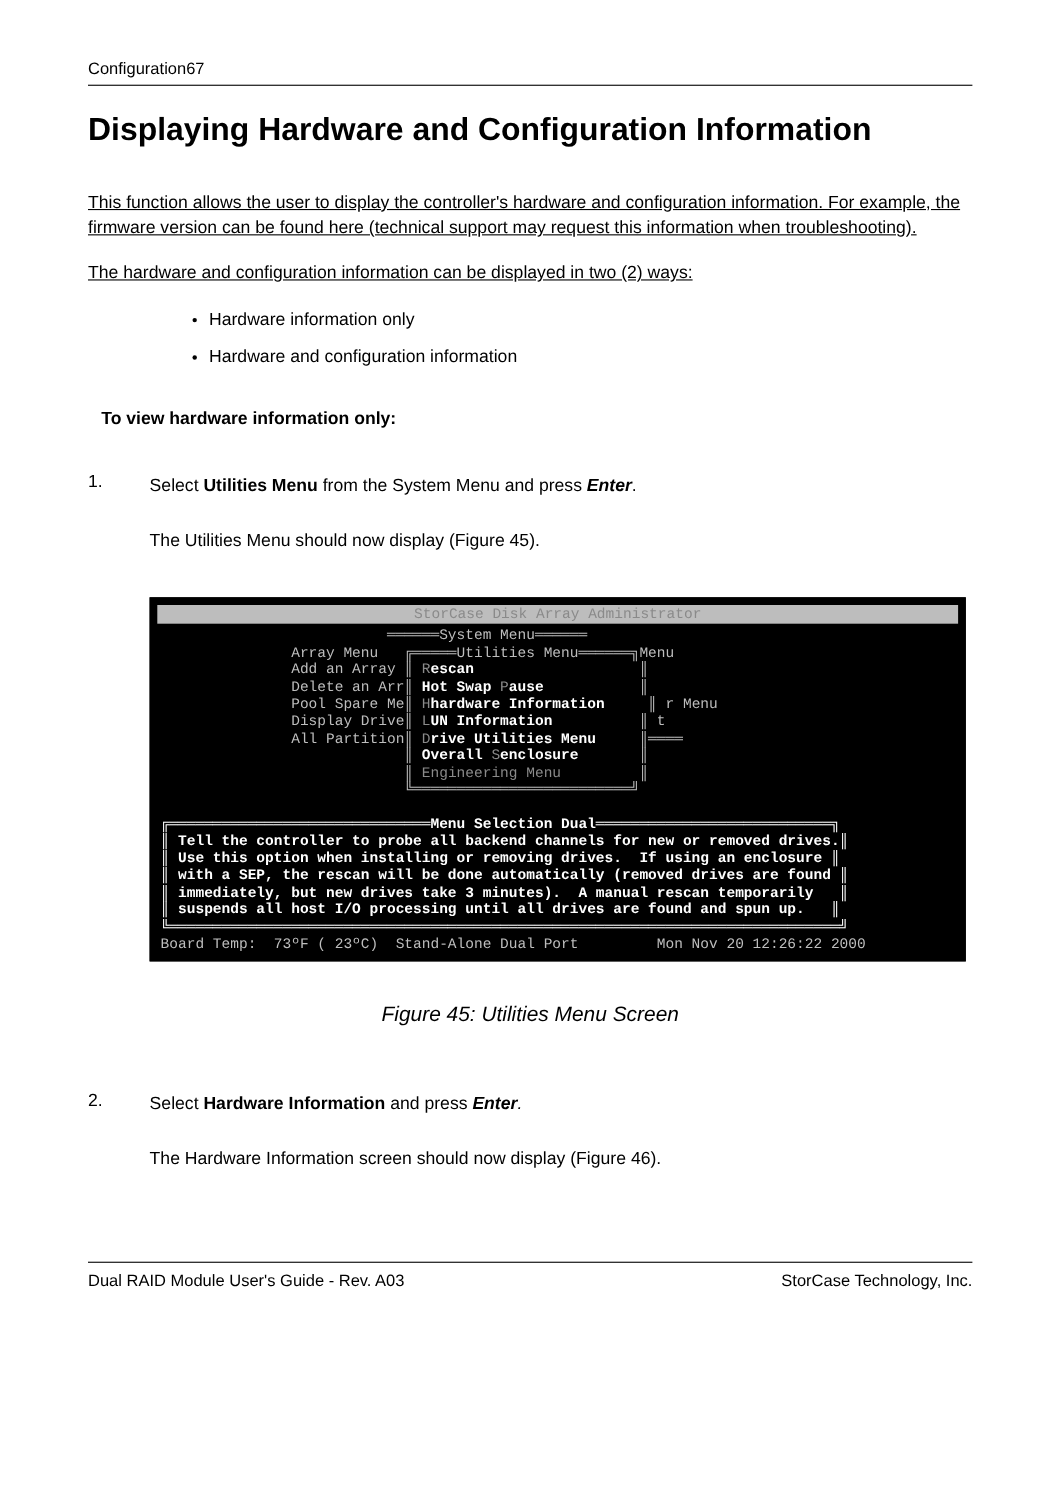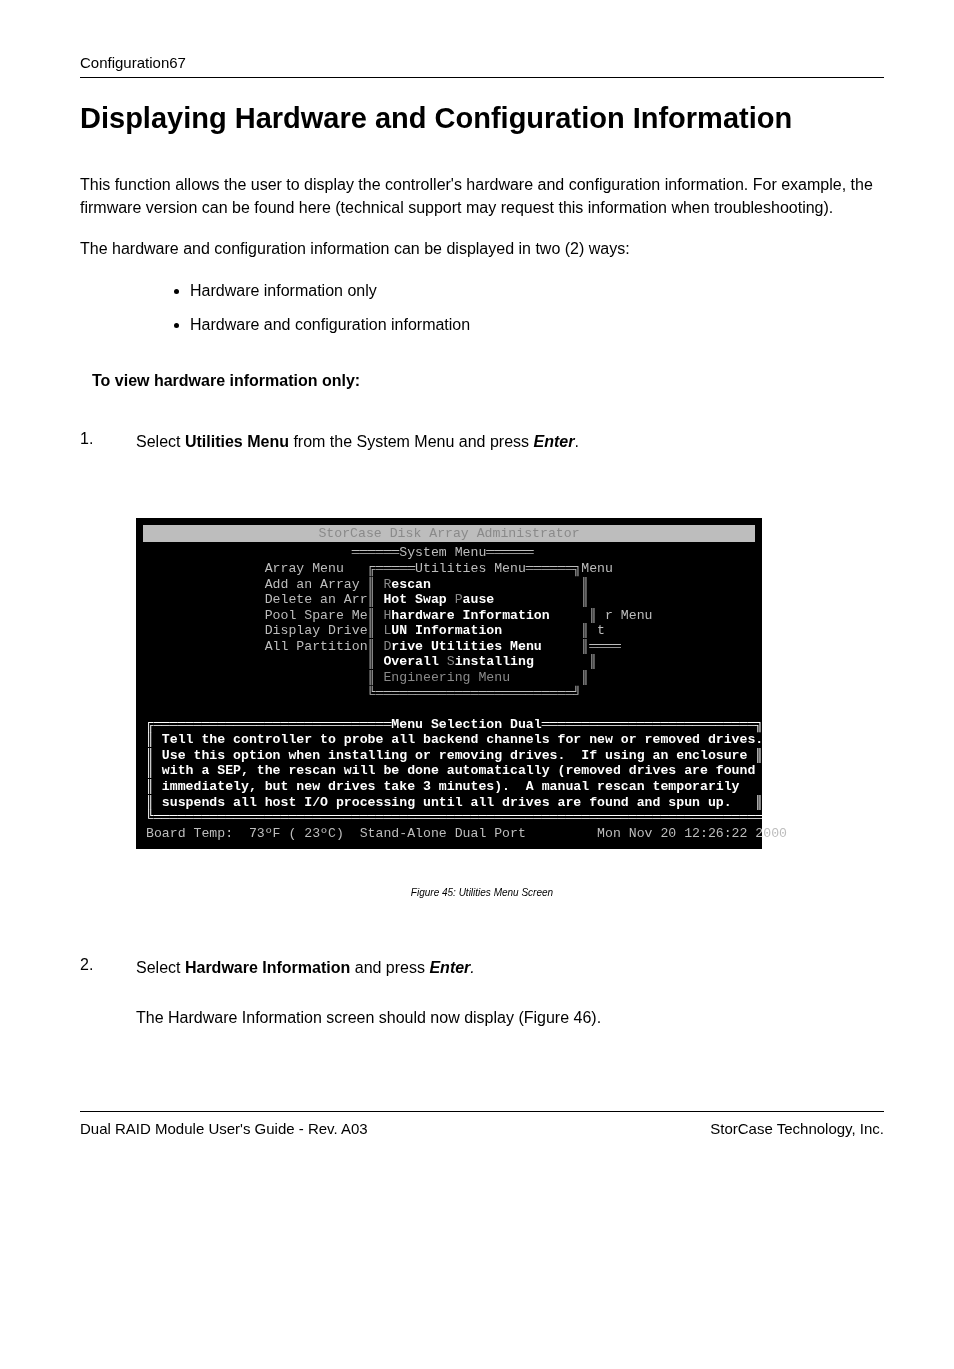--- a/index.html
+++ b/index.html
@@ -23,20 +23,21 @@
   }
   h2.section-title {
     font-size: 29px;
     font-weight: bold;
     margin-bottom: 38px;
   }
   p.body {
     font-size: 16px;
     line-height: 1.45;
     margin: 0 0 18px 0;
+    text-decoration: underline;
   }
   ul.bullets {
     margin: 4px 0 34px 0;
     padding-left: 110px;
     font-size: 16px;
     line-height: 1.55;
   }
   ul.bullets li {
     margin-bottom: 10px;
     list-style: disc;
@@ -64,21 +65,21 @@
     flex: 1;
     line-height: 1.55;
   }
   .bold { font-weight: bold; }
   .ital { font-style: italic; }
   .bolditalic { font-weight: bold; font-style: italic; }
 
   
   .term-wrap {
     margin: 38px 0 20px 56px;
-    width: 626px;
+    width: 742px;
   }
   .term {
     background: #000;
     color: #bdbdbd;
     font-family: "Courier New", monospace;
     font-size: 13.2px;
     line-height: 1.18;
     white-space: pre;
     padding: 4px 6px 4px 6px;
     border: 4px solid #000;
@@ -91,21 +92,21 @@
     text-align: center;
     padding: 1px 0;
     margin: -1px -3px 3px -3px;
   }
   .term .hi { color: #ffffff; font-weight: bold; }
   .term .dim { color: #8a8a8a; }
 
   .fig-caption {
     text-align: center;
     font-style: italic;
-    font-size: 10px;
+    font-size: 19px;
     margin: 38px 0 58px 0;
   }
 
   .footer-row {
     display: flex;
     justify-content: space-between;
     font-size: 15px;
     padding-top: 8px;
     border-top: 1px solid #000;
     margin-top: 80px;
@@ -131,33 +132,34 @@
     <li>Hardware and configuration information</li>
   </ul>
 
   <p class="subhead">To view hardware information only:</p>
 
   <ol class="steps">
     <li>
       <div class="num">1.</div>
       <div class="step-body">
         <span><span>Select </span><span class="bold">Utilities Menu</span><span> from the System Menu and press </span><span class="bolditalic">Enter</span><span>.</span></span><br><br>
+        <span>The Utilities Menu should now display (Figure 45).</span>
       </div>
     </li>
   </ol>
 
   <div class="term-wrap">
     <div class="term"><span class="titlebar"><span class="dim">StorCase Disk Array Administrator</span></span><span>                          ══════System Menu══════                          </span>
 <span>               Array Menu   ╔═════Utilities Menu══════╗Menu                </span>
 <span><span>               Add an Array ║ </span><span class="dim">R</span><span class="hi">escan</span><span>                   ║                    </span></span>
 <span><span>               Delete an Arr║ </span><span class="hi">Hot Swap </span><span class="dim">P</span><span class="hi">ause</span><span>           ║                    </span></span>
 <span><span>               Pool Spare Me║ </span><span class="dim">H</span><span class="hi">hardware Information</span><span>     ║ r Menu             </span></span>
 <span><span>               Display Drive║ </span><span class="dim">L</span><span class="hi">UN Information</span><span>          ║ t                  </span></span>
 <span><span>               All Partition║ </span><span class="dim">D</span><span class="hi">rive Utilities Menu</span><span>     ║════                </span></span>
-<span><span>                            ║ </span><span class="hi">Overall </span><span class="dim">S</span><span class="hi">installing</span><span>       ║                    </span></span>
+<span><span>                            ║ </span><span class="hi">Overall </span><span class="dim">S</span><span class="hi">enclosure</span><span>       ║                    </span></span>
 <span><span>                            ║ </span><span class="dim">Engineering Menu</span><span>         ║                    </span></span>
 <span>                            ╚═════════════════════════╝                    </span>
 <span>                                                                           </span>
 <span><span class="hi">╔══════════════════════════════Menu Selection Dual═══════════════════════════╗</span></span>
 <span><span class="hi">║ Tell the controller to probe all backend channels for new or removed drives.║</span></span>
 <span><span class="hi">║ Use this option when installing or removing drives.  If using an enclosure ║</span></span>
 <span><span class="hi">║ with a SEP, the rescan will be done automatically (removed drives are found ║</span></span>
 <span><span class="hi">║ immediately, but new drives take 3 minutes).  A manual rescan temporarily   ║</span></span>
 <span><span class="hi">║ suspends all host I/O processing until all drives are found and spun up.   ║</span></span>
 <span><span class="hi">╚═════════════════════════════════════════════════════════════════════════════╝</span></span>

